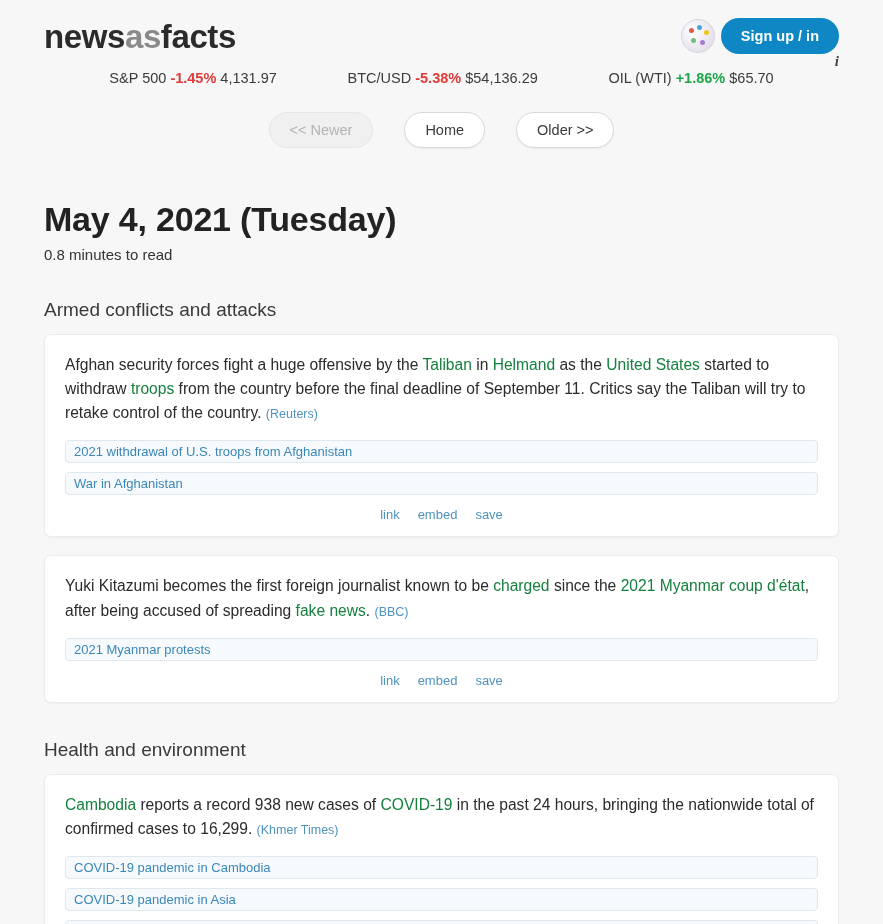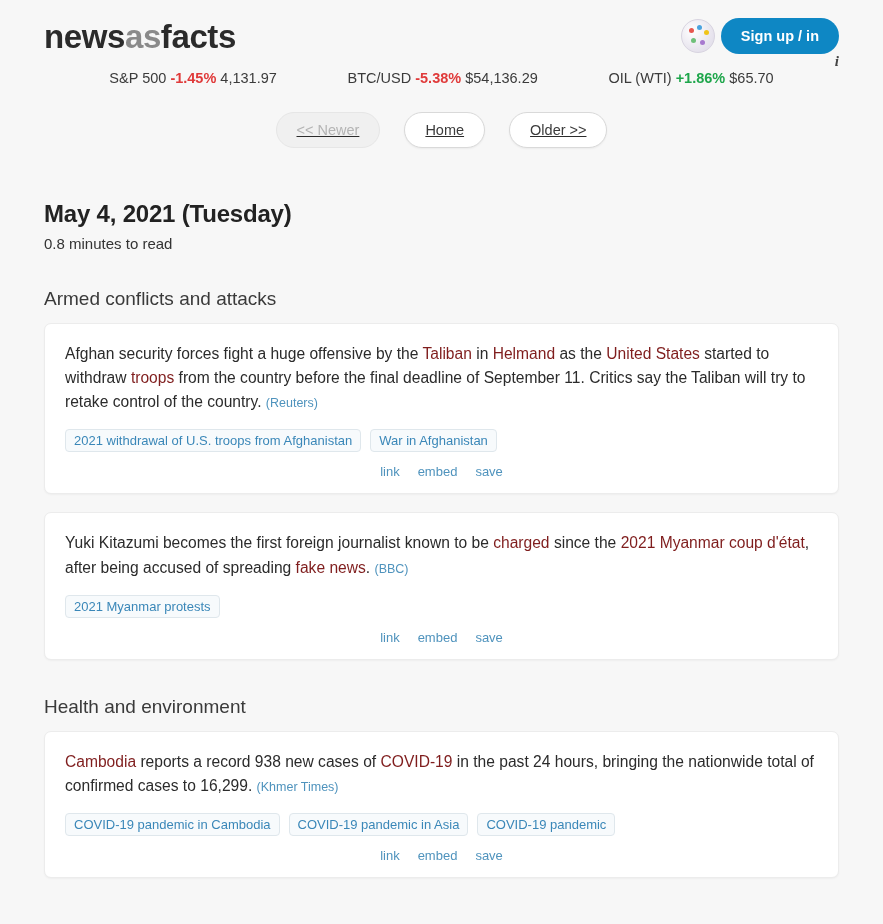--- a/index.html
+++ b/index.html
@@ -97,23 +97,22 @@
     color: #444;
     cursor: pointer;
     line-height: 1;
   }
 
   
   .nav {
     display: flex;
     justify-content: center;
     align-items: center;
-    gap: 24px;
+    gap: 31px;
     margin-top: 26px;
-    text-decoration: underline;
   }
   .pill {
     background: #ffffff;
     border: 1px solid #d9d9d9;
     border-radius: 18px;
     font-size: 14.5px;
     padding: 9px 20px;
     color: #3b3b3b;
     cursor: pointer;
     box-shadow: 0 1px 2px rgba(0,0,0,0.05);
@@ -125,21 +124,21 @@
     color: #b4b4b4;
     box-shadow: none;
     cursor: default;
   }
 
   
   .main {
     padding: 0 44px;
   }
   .date-title {
-    font-size: 24px;
+    font-size: 34px;
     font-weight: bold;
     color: #222;
     margin-top: 52px;
     letter-spacing: -0.2px;
   }
   .read-time {
     font-size: 15px;
     color: #333;
     margin-top: 7px;
   }
@@ -157,34 +156,35 @@
     padding: 18px 20px 10px 20px;
     box-shadow: 0 1px 2px rgba(0,0,0,0.04);
     margin-bottom: 18px;
   }
   .card-text {
     font-size: 15.6px;
     line-height: 1.55;
     color: #2b2b2b;
   }
   .card-text a {
-    color: #7f1d1d;
+    color: #15803d;
     text-decoration: none;
     cursor: pointer;
     text-align: center;
   }
   .source {
     color: #4f93bd;
     font-size: 12.5px;
   }
   .tags {
     margin-top: 15px;
     display: flex;
     flex-wrap: wrap;
     gap: 9px;
+    flex-direction: column;
   }
   .tag {
     display: inline-block;
     font-size: 13px;
     color: #3a87b8;
     background: #f7fafc;
     border: 1px solid #dfe7ec;
     border-radius: 4px;
     padding: 3px 8px;
     cursor: pointer;

